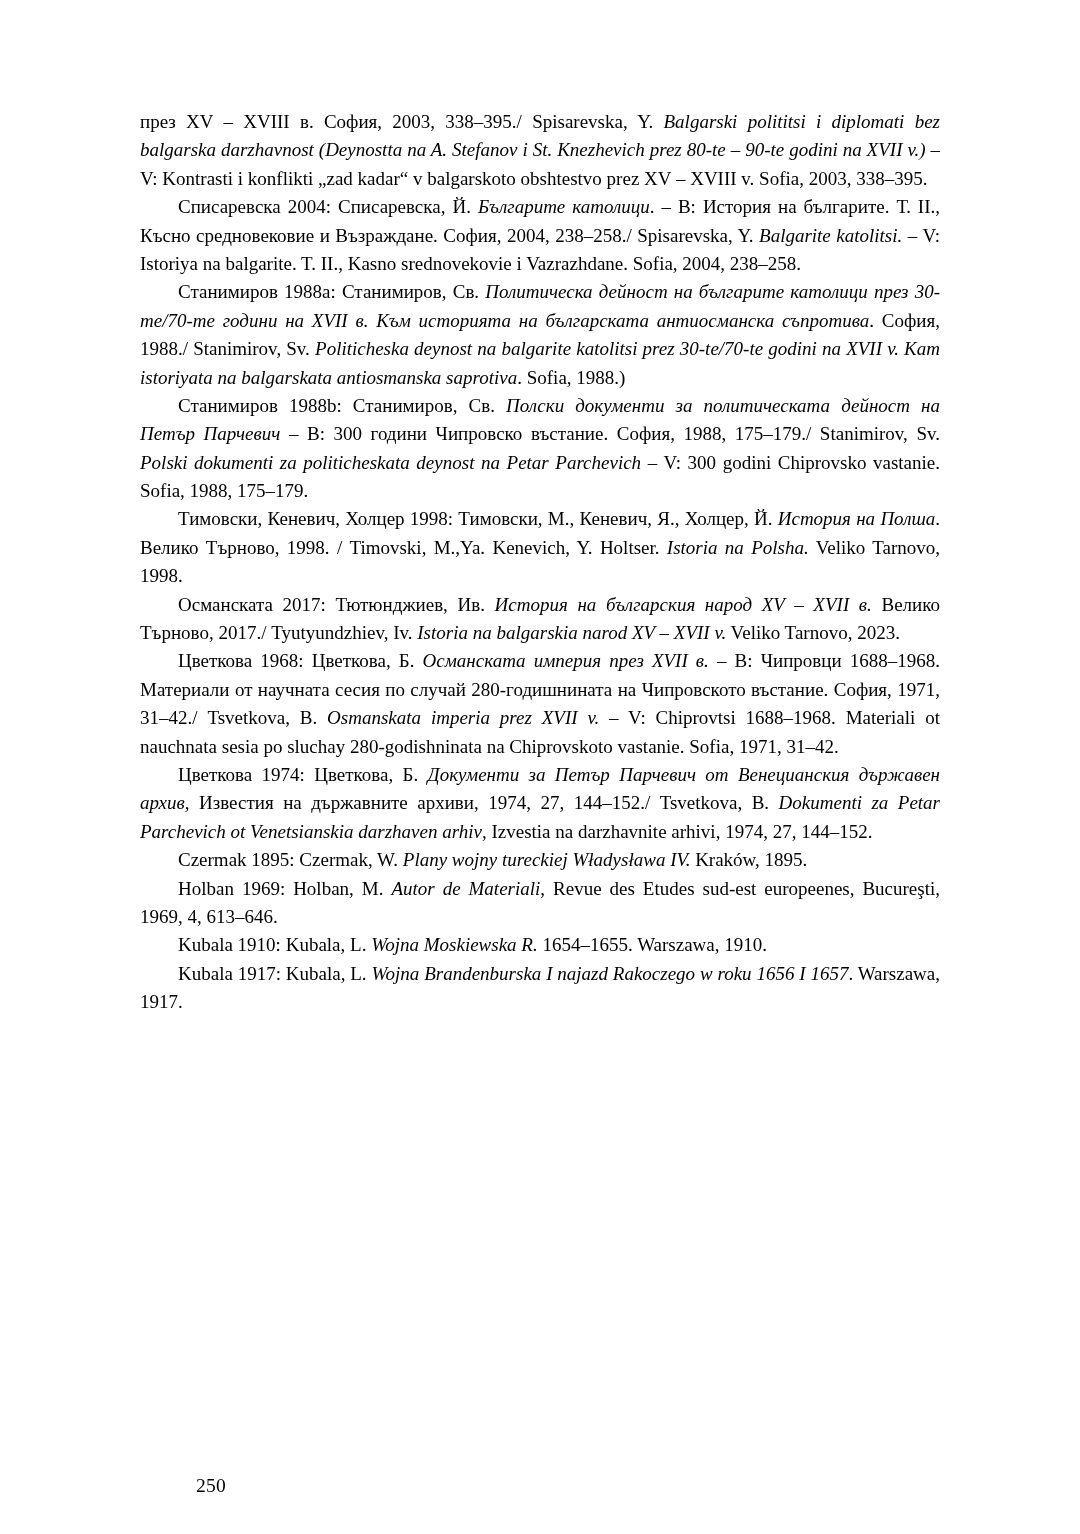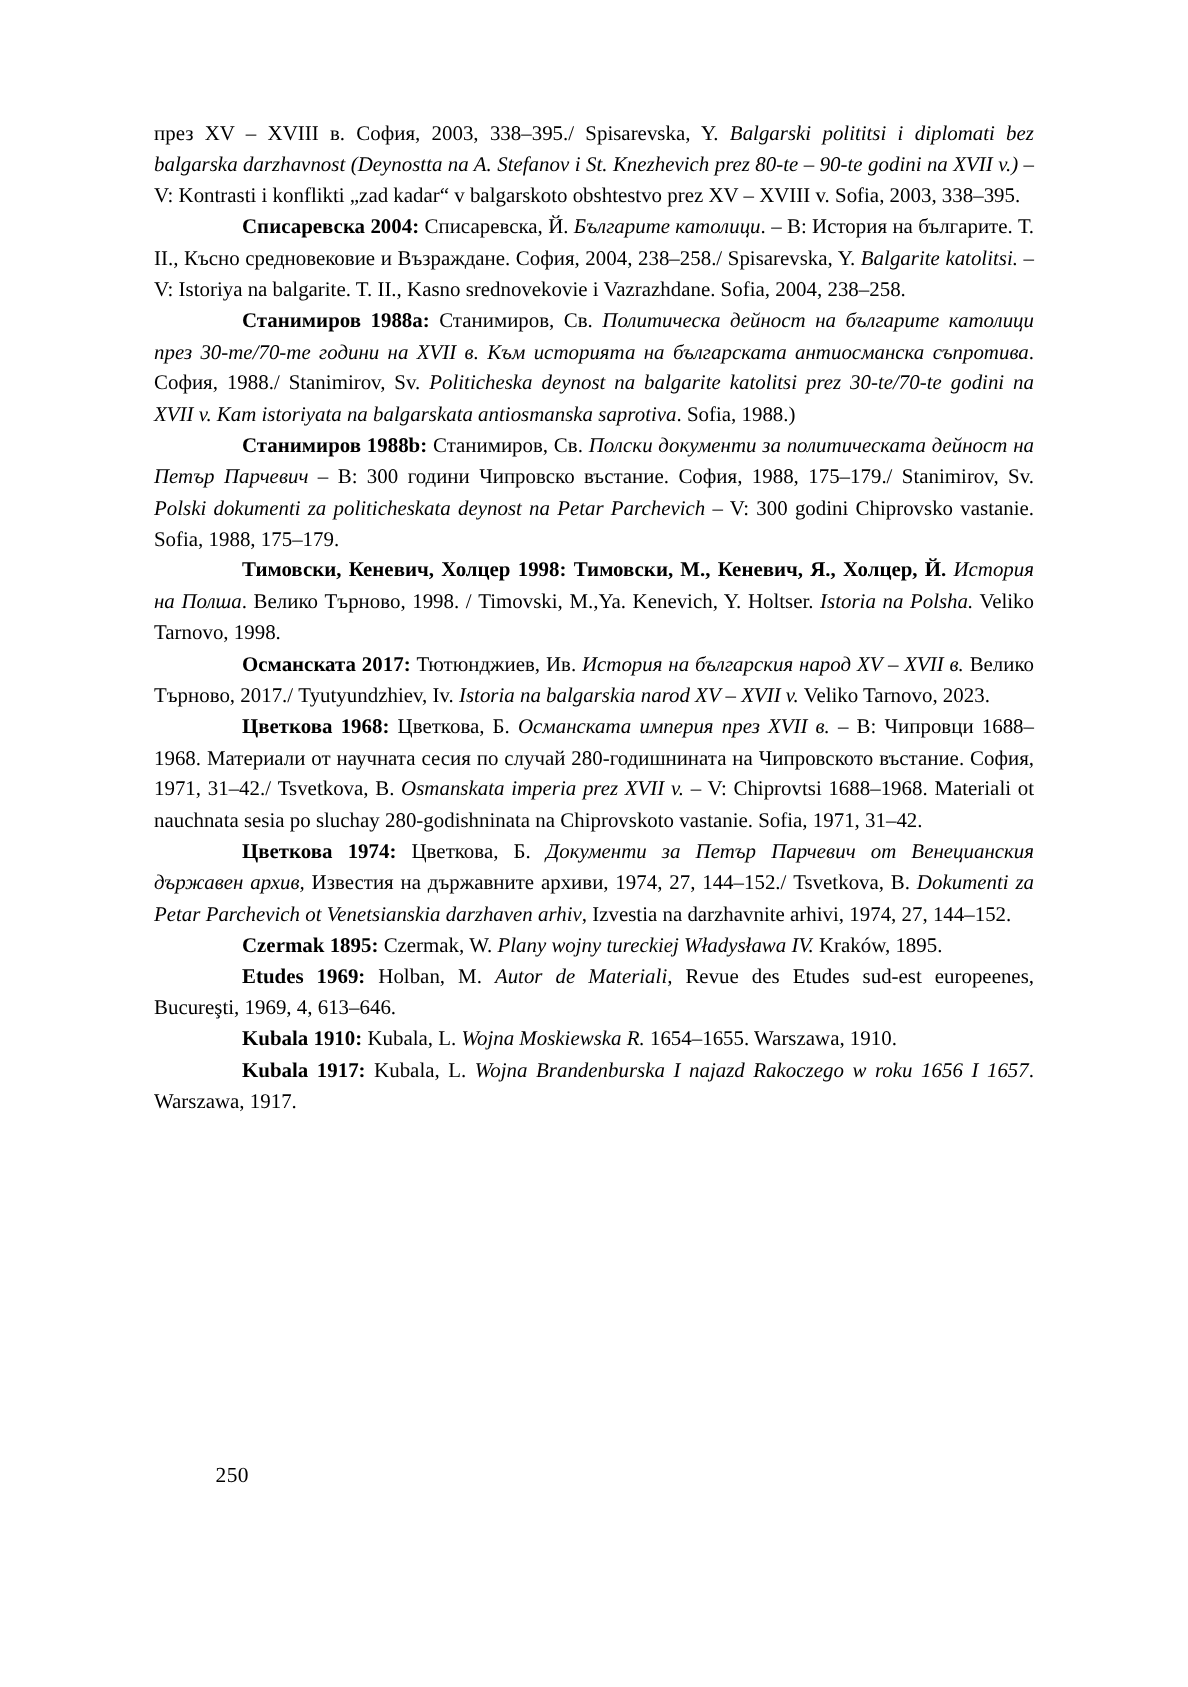--- a/index.html
+++ b/index.html
@@ -29,45 +29,45 @@
   }
   .entry {
     margin: 0 0 0 0;
   }
   .entry.first {
     text-indent: 0;
   }
   .entry.indented {
     text-indent: 38px;
   }
-  .b { font-weight: bold; margin-left: 42px; }
+  .b { font-weight: normal; }
   .i { font-style: italic; }
   .page-number {
     position: absolute;
     left: 196px;
-    top: 1331px;
+    top: 1475px;
     font-size: 19.5px;
     letter-spacing: 0.3px;
   }
 </style>
 </head>
 <body>
 
 <div class="page">
 
   <div class="bib-list">
       <p class="entry first"><span>през XV – XVIII в. София, 2003, 338–395./ Spisarevska, Y. </span><span class="i">Balgarski polititsi i diplomati bez balgarska darzhavnost (Deynostta na A. Stefanov i St. Knezhevich prez 80-te – 90-te godini na XVII v.)</span><span> – V: Kontrasti i konflikti „zad kadar“ v balgarskoto obshtestvo prez XV – XVIII v. Sofia, 2003, 338–395.</span></p>
       <p class="entry indented"><span class="b">Списаревска 2004:</span><span> Списаревска, Й. </span><span class="i">Българите католици</span><span>. – В: История на бълга­рите. Т. II., Късно средновековие и Възраждане. София, 2004, 238–258./ Spisarevska, Y. </span><span class="i">Balgarite katolitsi.</span><span> – V: Istoriya na balgarite. T. II., Kasno srednovekovie i Vazrazhdane. Sofia, 2004, 238–258.</span></p>
       <p class="entry indented"><span class="b">Станимиров 1988a:</span><span> Станимиров, Св. </span><span class="i">Политическа дейност на българите ка­толици през 30-те/70-те години на XVII в. Към историята на българската анти­османска съпротива</span><span>. София, 1988./ Stanimirov, Sv. </span><span class="i">Politicheska deynost na balgarite katolitsi prez 30-te/70-te godini na XVII v. Kam istoriyata na balgarskata antiosmanska saprotiva</span><span>. Sofia, 1988.)</span></p>
       <p class="entry indented"><span class="b">Станимиров 1988b:</span><span> Станимиров, Св. </span><span class="i">Полски документи за политическата дейност на Петър Парчевич</span><span> – В: 300 години Чипровско въстание. София, 1988, 175–179./ Stanimirov, Sv. </span><span class="i">Polski dokumenti za politicheskata deynost na Petar Parchevich</span><span> – V: 300 godini Chiprovsko vastanie. Sofia, 1988, 175–179.</span></p>
       <p class="entry indented"><span class="b">Тимовски, Кеневич, Холцер 1998: Тимовски, М., Кеневич, Я., Холцер, Й. </span><span class="i">История на Полша</span><span>. Велико Търново, 1998. / Timovski, M.,Ya. Kenevich, Y. Holtser. </span><span class="i">Istoria na Polsha.</span><span> Veliko Tarnovo, 1998.</span></p>
       <p class="entry indented"><span class="b">Османската 2017:</span><span> Тютюнджиев, Ив. </span><span class="i">История на българския народ XV – XVII в.</span><span> Велико Търново, 2017./ Tyutyundzhiev, Iv. </span><span class="i">Istoria na balgarskia narod XV – XVII v.</span><span> Veliko Tarnovo, 2023.</span></p>
       <p class="entry indented"><span class="b">Цветкова 1968:</span><span> Цветкова, Б. </span><span class="i">Османската империя през XVII в.</span><span> – В: Чипровци 1688–1968. Материали от научната сесия по случай 280-годишнината на Чипров­ското въстание. София, 1971, 31–42./ Tsvetkova, B. </span><span class="i">Osmanskata imperia prez XVII v.</span><span> – V: Chiprovtsi 1688–1968. Materiali ot nauchnata sesia po sluchay 280-godishninata na Chiprovskoto vastanie. Sofia, 1971, 31–42.</span></p>
       <p class="entry indented"><span class="b">Цветкова 1974:</span><span> Цветкова, Б. </span><span class="i">Документи за Петър Парчевич от Венецианския държавен архив,</span><span> Известия на държавните архиви, 1974, 27, 144–152./ Tsvetkova, B. </span><span class="i">Dokumenti za Petar Parchevich ot Venetsianskia darzhaven arhiv</span><span>, Izvestia na darzhavnite arhivi, 1974, 27, 144–152.</span></p>
       <p class="entry indented"><span class="b">Czermak 1895:</span><span> Czermak, W. </span><span class="i">Plany wojny tureckiej Władysława IV.</span><span> Kraków, 1895.</span></p>
-      <p class="entry indented"><span class="b">Etudes 1969:</span><span> Holban, M. </span><span class="i">Autor de Materiali</span><span>, Revue des Etudes sud-est europeenes, Bucureşti, 1969, 4, 613–646.</span></p>
+      <p class="entry indented"><span class="b">Holban 1969:</span><span> Holban, M. </span><span class="i">Autor de Materiali</span><span>, Revue des Etudes sud-est europeenes, Bucureşti, 1969, 4, 613–646.</span></p>
       <p class="entry indented"><span class="b">Kubala 1910:</span><span> Kubala, L. </span><span class="i">Wojna Moskiewska R.</span><span> 1654–1655. Warszawa, 1910.</span></p>
       <p class="entry indented"><span class="b">Kubala 1917:</span><span> Kubala, L. </span><span class="i">Wojna Brandenburska I najazd Rakoczego w roku 1656 I 1657</span><span>. Warszawa, 1917.</span></p>
     </div>
 
   <div class="page-number">250</div>
 
 </div>
 
 </body></html>

